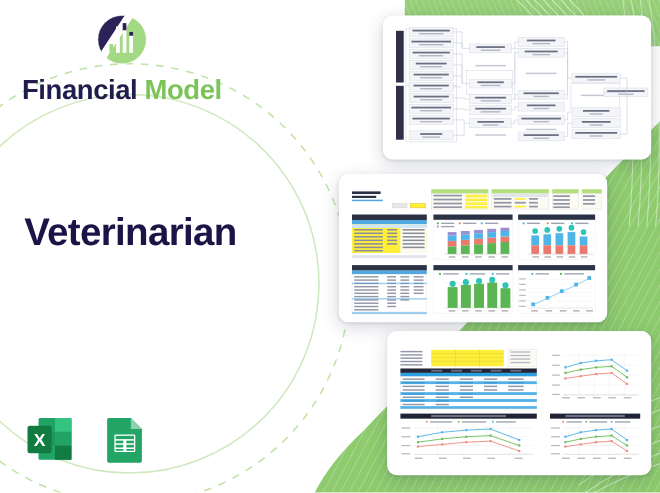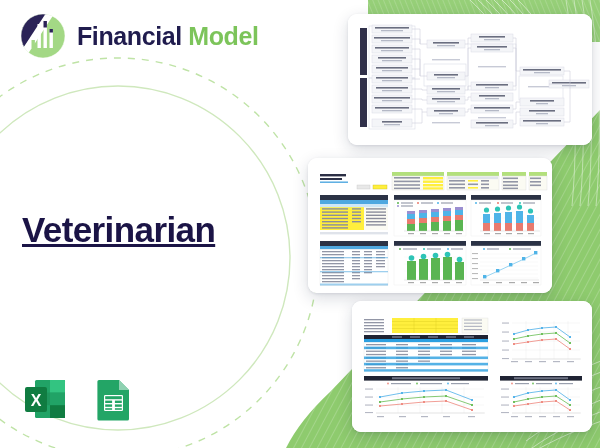--- a/index.html
+++ b/index.html
@@ -9,31 +9,31 @@
     background:#ffffff;
     overflow:hidden;
     position:relative;
   }
   .stage { position:absolute; inset:0; overflow:hidden; background:#fff; }
 
   
   .bg-svg { position:absolute; inset:0; width:600px; height:448px; }
 
   
-  .brand { position:absolute; left:20px; top:13px; display:flex; align-items:center; gap:11px; }
+  .brand { position:absolute; left:20px; top:13px; display:flex; align-items:center; gap:11px;flex-direction:column; }
   .brand-mark { width:46px; height:46px; display:block; }
   .brand-text { font-size:25px; font-weight:700; letter-spacing:-0.4px; white-space:nowrap; line-height:1; }
   .bt-dark { color:#201c4e; }
   .bt-green { color:#7cc45a; }
 
   
   .title {
-    position:absolute; left:22px; top:212px;
+    position:absolute; left:22px; top:194px;
     font-size:35px; font-weight:700; color:#1b1446;
-    letter-spacing:-0.6px; line-height:1;text-decoration:underline;
+    letter-spacing:-0.6px; line-height:1;
   }
 
   
   .filetypes { position:absolute; left:22px; top:376px; display:flex; gap:21px; }
   .ft { width:47px; height:47px; display:block; }
 
   
   .card {
     position:absolute; background:#fff; border-radius:9px;
     box-shadow:0 5px 16px rgba(20,30,60,.16), 0 1px 3px rgba(20,30,60,.10);

